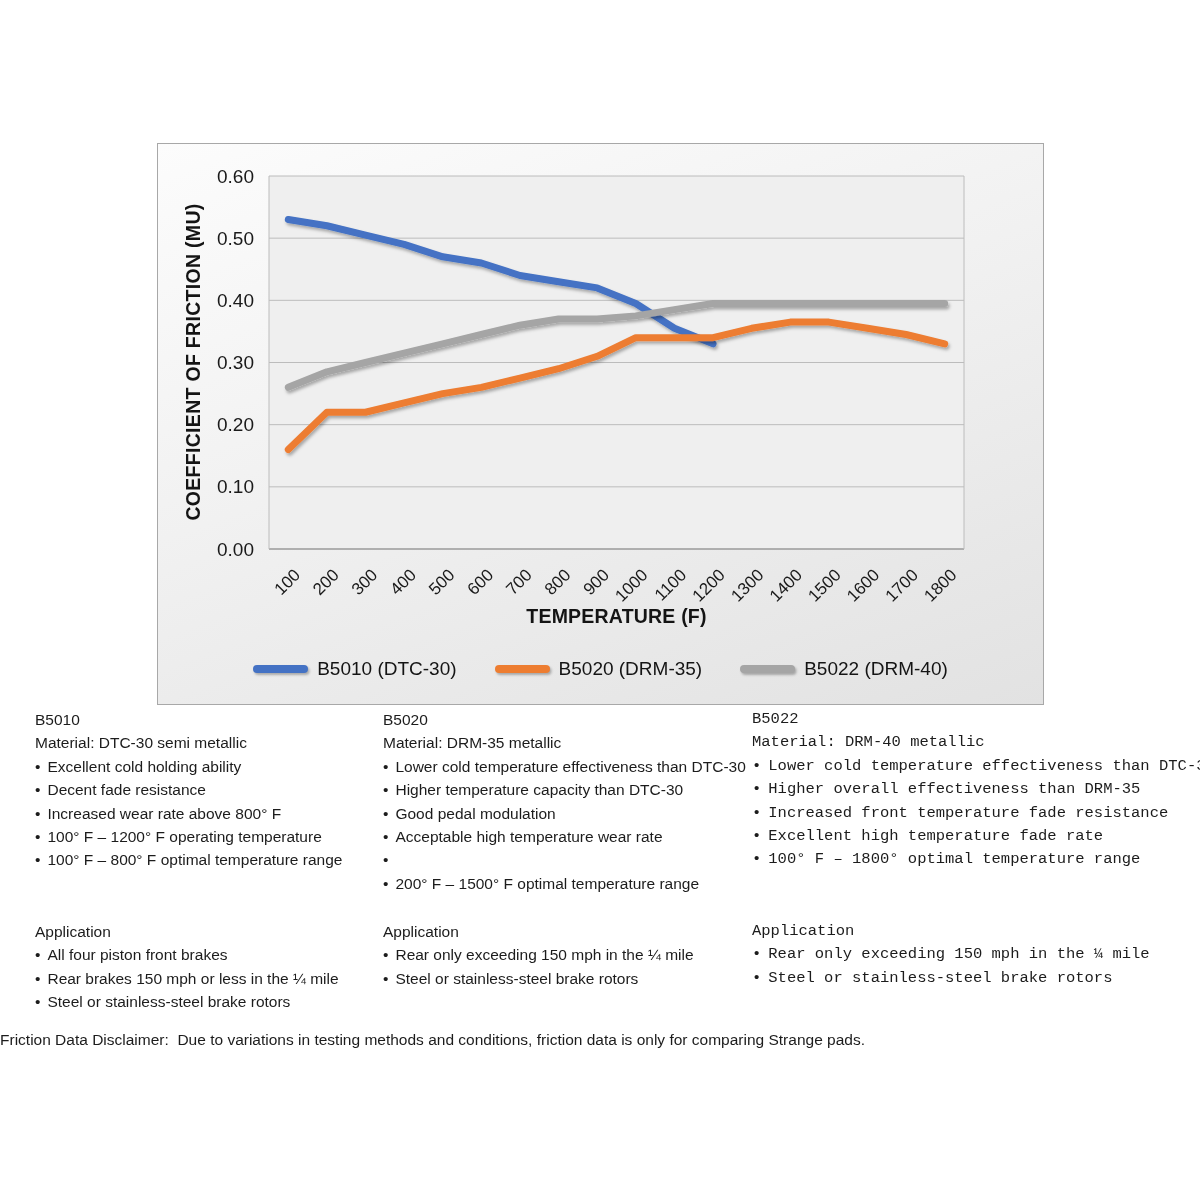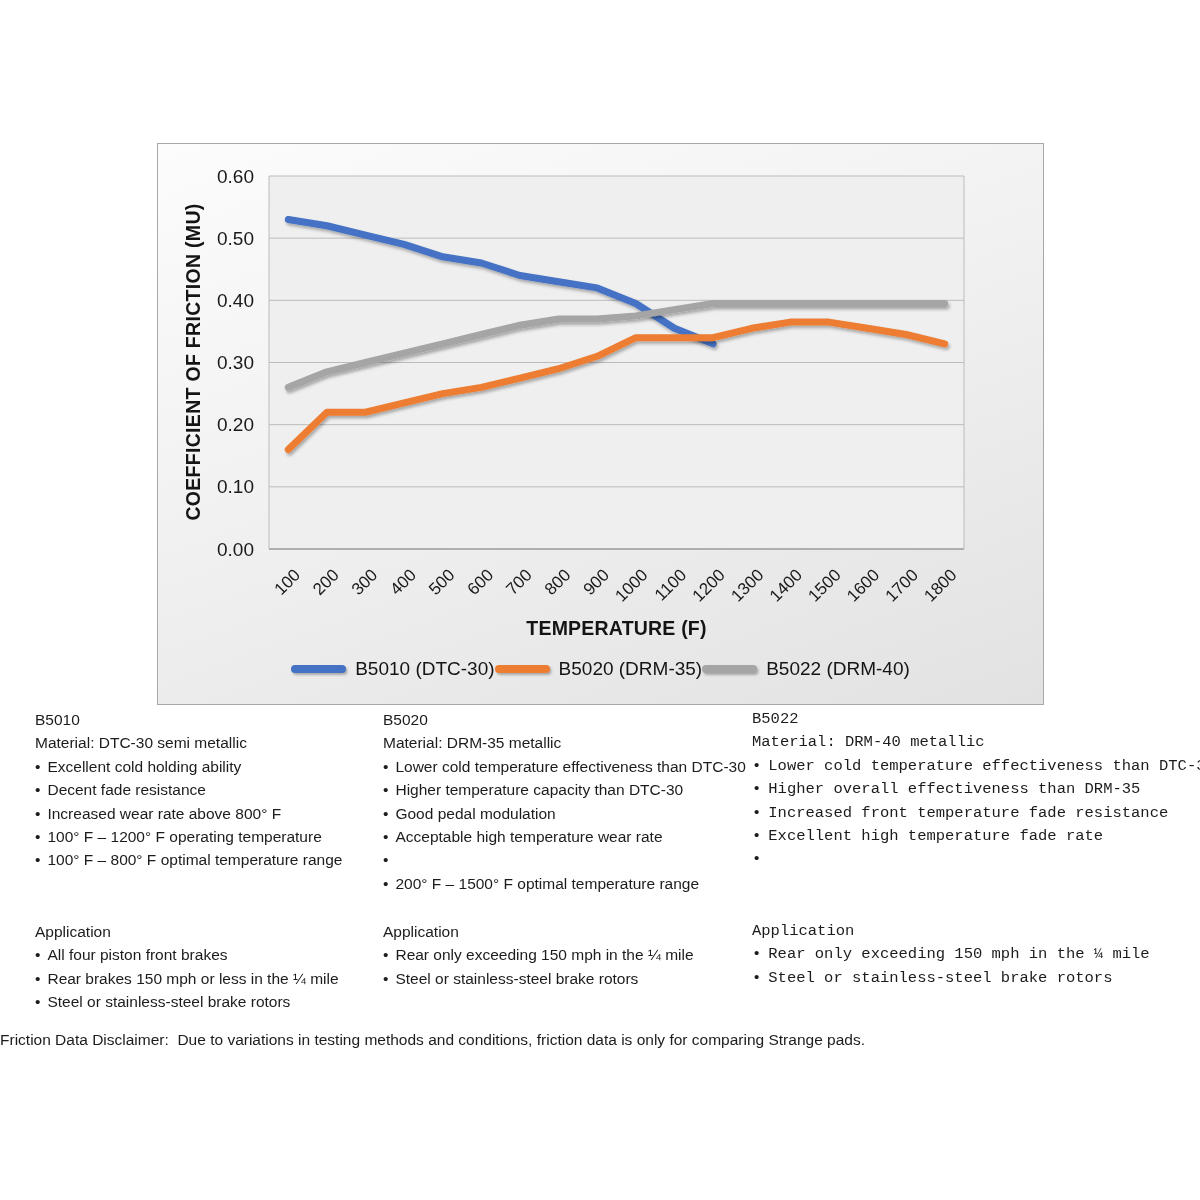--- a/index.html
+++ b/index.html
@@ -18,26 +18,26 @@
   }
   .chart-panel svg { position:absolute; left:0; top:0; }
   .chart-panel svg text { font-family:"Liberation Sans", sans-serif; fill:#1a1a1a; }
 
   .y-title {
     position:absolute; width:440px; height:26px; left:-183px; top:205px;
     transform:rotate(-90deg); text-align:center;
     font-weight:bold; font-size:19.5px; letter-spacing:.3px; color:#141414;
   }
   .x-title {
-    position:absolute; left:111px; width:695px; top:473px; text-align:center;
+    position:absolute; left:111px; width:695px; top:461px; text-align:center;
     font-weight:bold; font-size:19.5px; letter-spacing:.2px; color:#141414;
   }
   .legend {
     position:absolute; left:0; top:514px; width:100%;
-    display:flex; justify-content:center; align-items:flex-start; 
+    display:flex; justify-content:center; align-items:flex-start; gap:38px;
   }
   .legend-item { display:flex; align-items:center; gap:9px; font-size:19px; color:#141414; }
   .legend-dash { width:55px; height:8px; border-radius:4px; box-shadow:1.5px 2px 2.5px rgba(0,0,0,.28); }
 
   
   .spec-col {
     position:absolute; top:708px; height:310px; width:370px;
     font-size:15.5px; line-height:23.4px; white-space:nowrap;
   }
   #col-b5010 { left:35px; }
@@ -223,20 +223,21 @@
         <div class="bullet-row">
           <span class="dot">•</span>
           <span>Increased front temperature fade resistance</span>
         </div>
         <div class="bullet-row">
           <span class="dot">•</span>
           <span>Excellent high temperature fade rate</span>
         </div>
         <div class="bullet-row">
           <span class="dot">•</span>
+          <span>100° F – 1800° optimal temperature range</span>
         </div>
       </div>
     <div class="app-block">
       <div>Application</div>
       <div class="bullets">
           <div class="bullet-row">
             <span class="dot">•</span>
             <span>Rear only exceeding 150 mph in the ¼ mile</span>
           </div>
           <div class="bullet-row">

